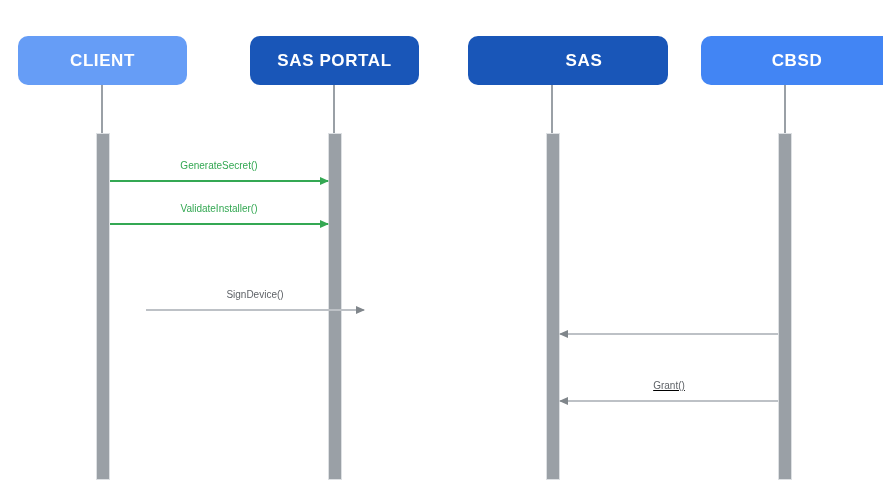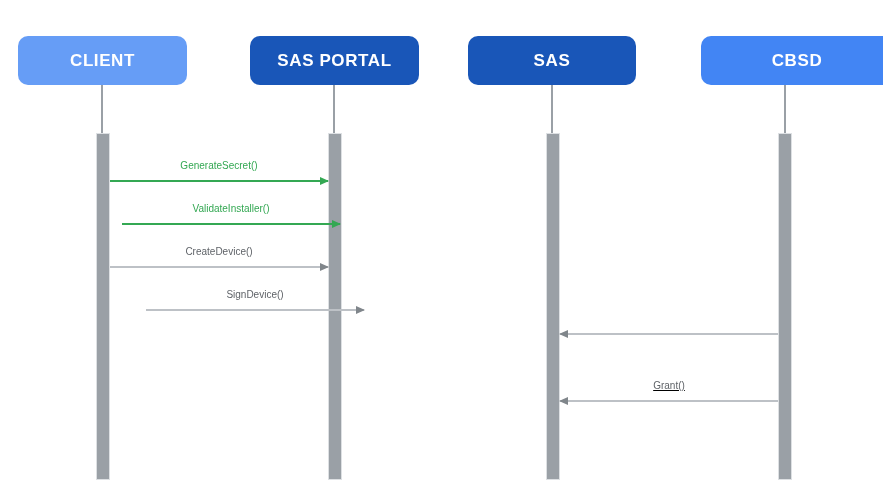--- a/index.html
+++ b/index.html
@@ -16,42 +16,42 @@
   .actor{
     position:absolute;
     top:28px;height:49px;
     border-radius:10px;
     display:flex;align-items:center;justify-content:center;
     color:#ffffff;
     font-size:17px;font-weight:bold;letter-spacing:0.6px;
   }
   .a0{left:18px;width:169px;}
   .a1{left:250px;width:169px;}
-  .a2{left:468px;width:168px;}
+  .a2{left:468px;width:168px;padding-left:32px;}
   .a3{left:701px;width:192px;}
 
   
   .lifeline{
     position:absolute;top:77px;height:48px;width:2px;
   }
   .l0{left:101px;} .l1{left:333px;} .l2{left:551px;} .l3{left:784px;}
 
   
   .actbar{
     position:absolute;top:125px;height:347px;width:14px;
     box-sizing:border-box;
   }
   .b0{left:96px;} .b1{left:328px;} .b2{left:546px;} .b3{left:778px;}
 
   
   .message{
     position:absolute;width:218px;
   }
   .m0{left:110px;top:148px;} 
-  .m1{left:122px;top:191px;}
+  .m1{left:110px;top:191px;}
   .m2{left:110px;top:234px;}
   .m3{left:110px;top:277px;padding-left:36px;}
   .m4{left:560px;top:321px;}
   .m5{left:560px;top:368px;text-decoration:underline;}
 
   .msg-label{
     display:block;
     height:20px;line-height:20px;
     text-align:center;
     font-size:10px;
@@ -111,26 +111,20 @@
     <div class="msg-line">
         <span class="arrowhead"></span>
       </div>
   </div>
   <div class="message m1 dir-right" style="--label-c: #34A853; --line-c: #34A853; --arrow-c: #34A853;">
     <span class="msg-label">ValidateInstaller()</span>
     <div class="msg-line">
         <span class="arrowhead"></span>
       </div>
   </div>
-  <div class="message m2 dir-right" style="--label-c: #5F6368; --line-c: #BDC1C6; --arrow-c: #80868B;">
-    <span class="msg-label">CreateDevice()</span>
-    <div class="msg-line">
-        <span class="arrowhead"></span>
-      </div>
-  </div>
   <div class="message m3 dir-right" style="--label-c: #5F6368; --line-c: #BDC1C6; --arrow-c: #80868B;">
     <span class="msg-label">SignDevice()</span>
     <div class="msg-line">
         <span class="arrowhead"></span>
       </div>
   </div>
   <div class="message m4 dir-left" style="--label-c: #5F6368; --line-c: #BDC1C6; --arrow-c: #80868B;">
     <div class="msg-line">
         <span class="arrowhead"></span>
       </div>

